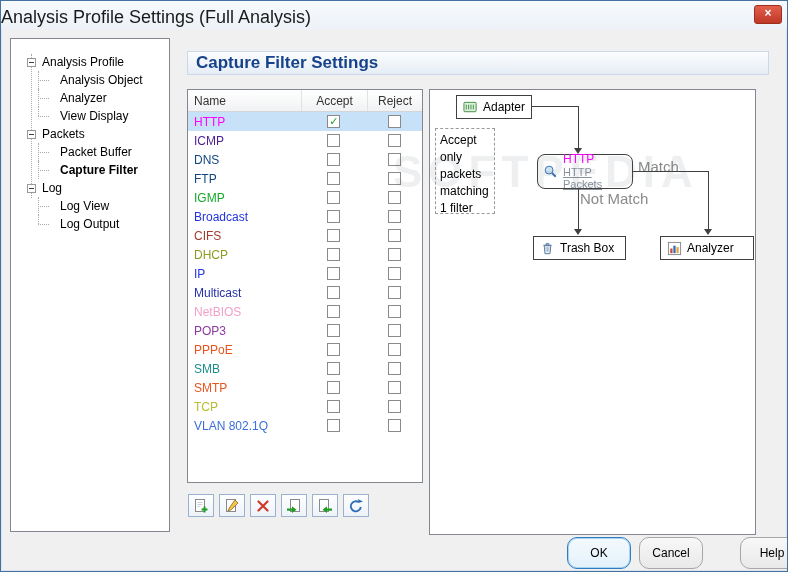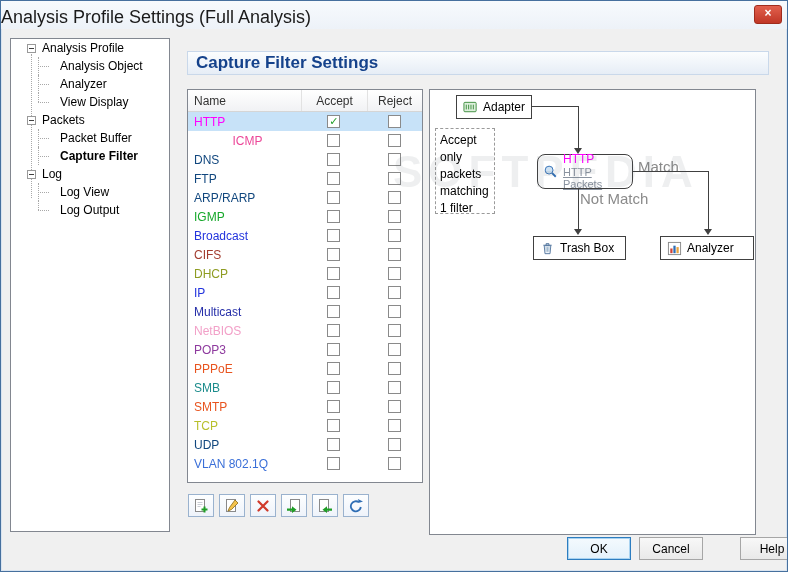--- a/index.html
+++ b/index.html
@@ -6,21 +6,21 @@
   .window{position:relative;width:788px;height:572px;background:#F0F0F0;border:1px solid #46709E;
           box-sizing:border-box;overflow:hidden;box-shadow:inset 0 0 0 1px #D9E4F0;}
   
   .titlebar{position:absolute;left:0;top:0;right:0;height:28px;background:linear-gradient(#F7FAFD,#EDF2F8);}
   .title{position:absolute;left:0;right:0;top:6px;text-align:left;font-size:18px;color:#1a1a1a;}
   .closebtn{position:absolute;right:5px;top:4px;width:26px;height:17px;border:1px solid #9F2C1D;border-radius:3px;
             background:linear-gradient(#E2604D,#C03727);color:#fff;font-size:12px;font-weight:bold;line-height:15px;
             text-align:center;cursor:pointer;}
   
   .tree{position:absolute;left:9px;top:37px;width:160px;height:494px;background:#fff;border:1px solid #828790;
-        box-sizing:border-box;font-size:12px;color:#000;padding-top:0;overflow:hidden;}
+        box-sizing:border-box;font-size:12px;color:#000;padding-top:14px;overflow:hidden;}
   .rootline{position:absolute;left:20px;top:15px;height:144px;border-left:1px dotted #A8A8A8;}
   .trow{position:relative;height:18px;display:flex;align-items:center;white-space:nowrap;cursor:default;}
   .exp{position:relative;z-index:2;box-sizing:border-box;width:9px;height:9px;border:1px solid #999;background:#fff;
        margin-left:16px;display:flex;align-items:center;justify-content:center;flex:none;}
   .exp::after{content:"";width:5px;height:1px;background:#404040;}
   .guide{position:relative;width:16px;height:18px;margin-left:27px;flex:none;}
   .guide::before{content:"";position:absolute;left:0;top:0;bottom:0;border-left:1px dotted #A8A8A8;}
   .guide.last::before{bottom:9px;}
   .guide::after{content:"";position:absolute;left:0;top:9px;width:11px;border-top:1px dotted #A8A8A8;}
   .tlabel{margin-left:4px;padding:0 2px;}
@@ -60,23 +60,23 @@
   .httpnode{left:107px;top:64px;width:96px;height:35px;border-radius:8px;padding:0 5px;}
   .httpname{font-size:12px;color:#FF00FF;line-height:13px;}
   .httpdesc{font-size:11px;color:#8A93A0;text-decoration:underline;line-height:12px;}
   .notebox{position:absolute;left:5px;top:38px;width:60px;height:86px;box-sizing:border-box;border:1px dashed #9a9a9a;
            padding:3px 4px;font-size:12px;line-height:17px;color:#000;overflow:hidden;}
   .fline{position:absolute;background:#404040;}
   .arrdown{position:absolute;width:0;height:0;border-left:4px solid transparent;border-right:4px solid transparent;
            border-top:6px solid #404040;}
   .flowlabel{position:absolute;font-size:15px;color:#8a8a8a;}
   
-  .btn{position:absolute;top:536px;width:64px;height:23px;box-sizing:border-box;font-size:12px;color:#000;
+  .btn{position:absolute;top:536px;width:64px;height:32px;box-sizing:border-box;font-size:12px;color:#000;
        display:flex;align-items:center;justify-content:center;cursor:pointer;
-       border:1px solid #A6A6A6;background:linear-gradient(#F8F8F8,#E9E9E9);border-radius:0;}
+       border:1px solid #A6A6A6;background:linear-gradient(#F8F8F8,#E9E9E9);border-radius:10px;}
   .btn.default{border:1px solid #2D7DC0;box-shadow:inset 0 0 0 1px #A9D3F1;background:linear-gradient(#F4FAFE,#E3F1FB);}
   
   .watermark{position:absolute;left:392px;top:146px;font-size:44px;font-weight:bold;letter-spacing:6px;
              color:rgba(90,100,110,0.10);pointer-events:none;z-index:50;}
 </style>
 </head>
 <body>
 
 <div class="window">
 
@@ -145,21 +145,21 @@
         <div class="frow sel">
           <div class="fname" style="color: rgb(255, 0, 255);">HTTP</div>
           <div class="fcell ">
             <div class="cb">✓</div>
           </div>
           <div class="fcell rj">
             <div class="cb"></div>
           </div>
         </div>
         <div class="frow">
-          <div class="fname" style="color: #ec4899; text-align: center;">ICMP</div>
+          <div class="fname" style="color: #4c1d95;">ICMP</div>
           <div class="fcell ">
             <div class="cb"></div>
           </div>
           <div class="fcell rj">
             <div class="cb"></div>
           </div>
         </div>
         <div class="frow">
           <div class="fname" style="color: rgb(17, 71, 126);">DNS</div>
           <div class="fcell ">
@@ -172,29 +172,20 @@
         <div class="frow">
           <div class="fname" style="color: rgb(17, 71, 126);">FTP</div>
           <div class="fcell ">
             <div class="cb"></div>
           </div>
           <div class="fcell rj">
             <div class="cb"></div>
           </div>
         </div>
         <div class="frow">
-          <div class="fname" style="color: rgb(17, 71, 126);">ARP/RARP</div>
-          <div class="fcell ">
-            <div class="cb"></div>
-          </div>
-          <div class="fcell rj">
-            <div class="cb"></div>
-          </div>
-        </div>
-        <div class="frow">
           <div class="fname" style="color: rgb(23, 168, 43);">IGMP</div>
           <div class="fcell ">
             <div class="cb"></div>
           </div>
           <div class="fcell rj">
             <div class="cb"></div>
           </div>
         </div>
         <div class="frow">
           <div class="fname" style="color: rgb(34, 51, 221);">Broadcast</div>
@@ -281,29 +272,20 @@
           <div class="fname" style="color: rgb(232, 84, 31);">SMTP</div>
           <div class="fcell ">
             <div class="cb"></div>
           </div>
           <div class="fcell rj">
             <div class="cb"></div>
           </div>
         </div>
         <div class="frow">
           <div class="fname" style="color: rgb(183, 191, 43);">TCP</div>
-          <div class="fcell ">
-            <div class="cb"></div>
-          </div>
-          <div class="fcell rj">
-            <div class="cb"></div>
-          </div>
-        </div>
-        <div class="frow">
-          <div class="fname" style="color: rgb(17, 71, 126);">UDP</div>
           <div class="fcell ">
             <div class="cb"></div>
           </div>
           <div class="fcell rj">
             <div class="cb"></div>
           </div>
         </div>
         <div class="frow">
           <div class="fname" style="color: rgb(58, 111, 216);">VLAN 802.1Q</div>
           <div class="fcell ">

